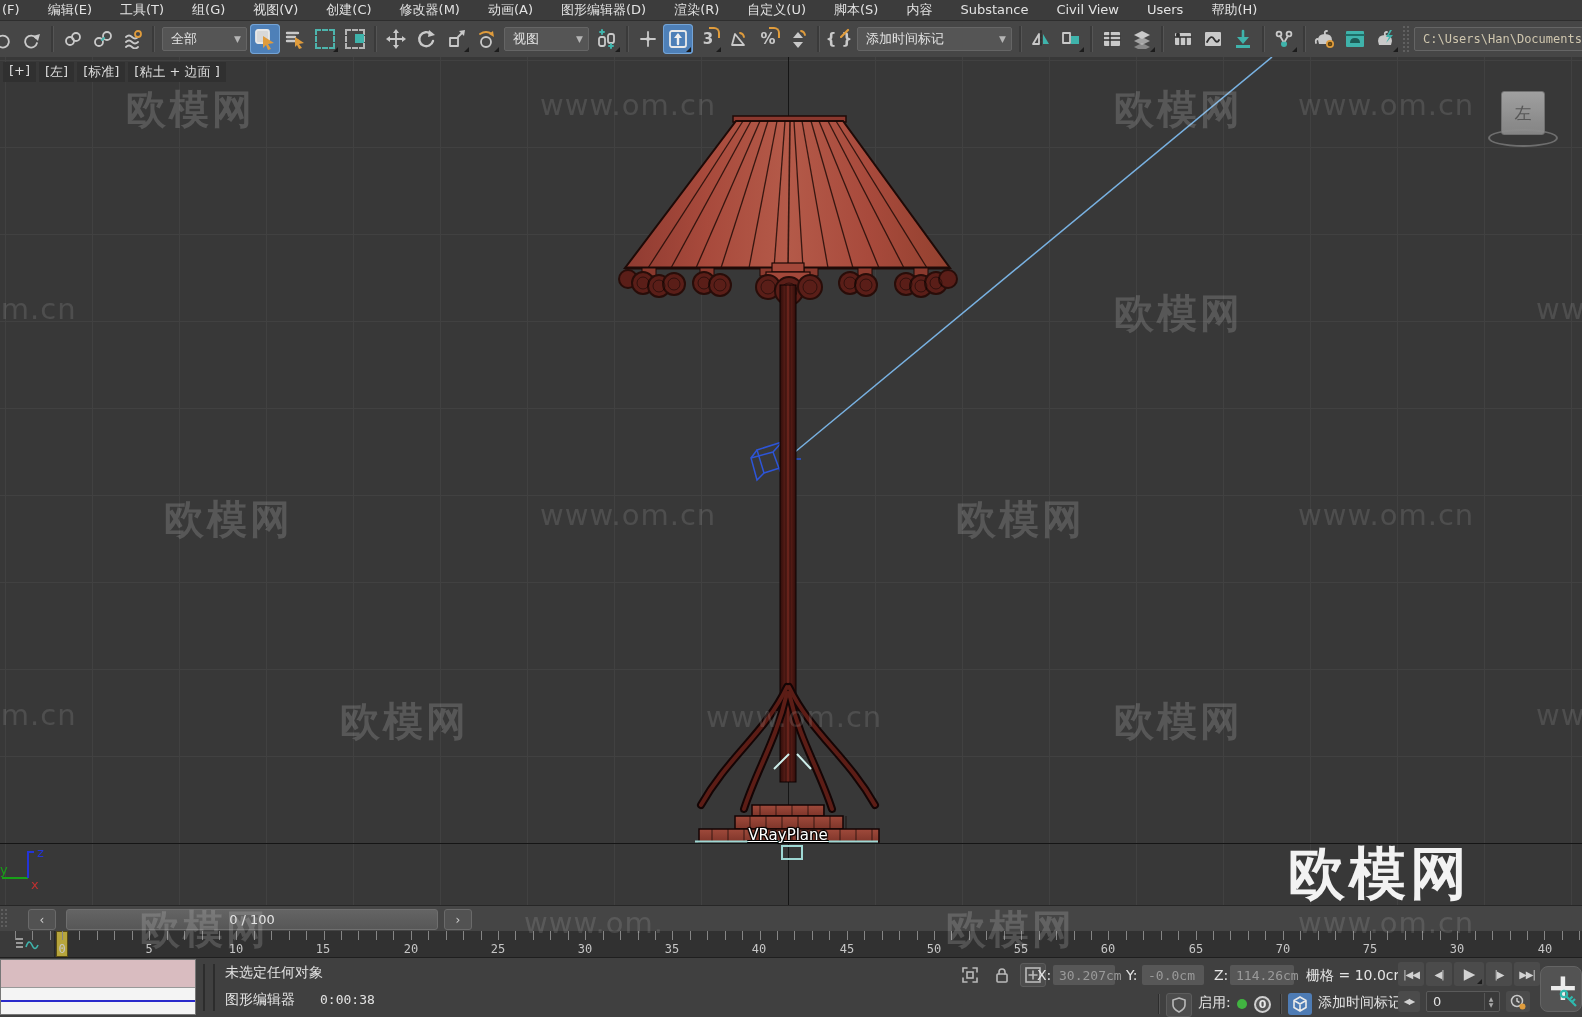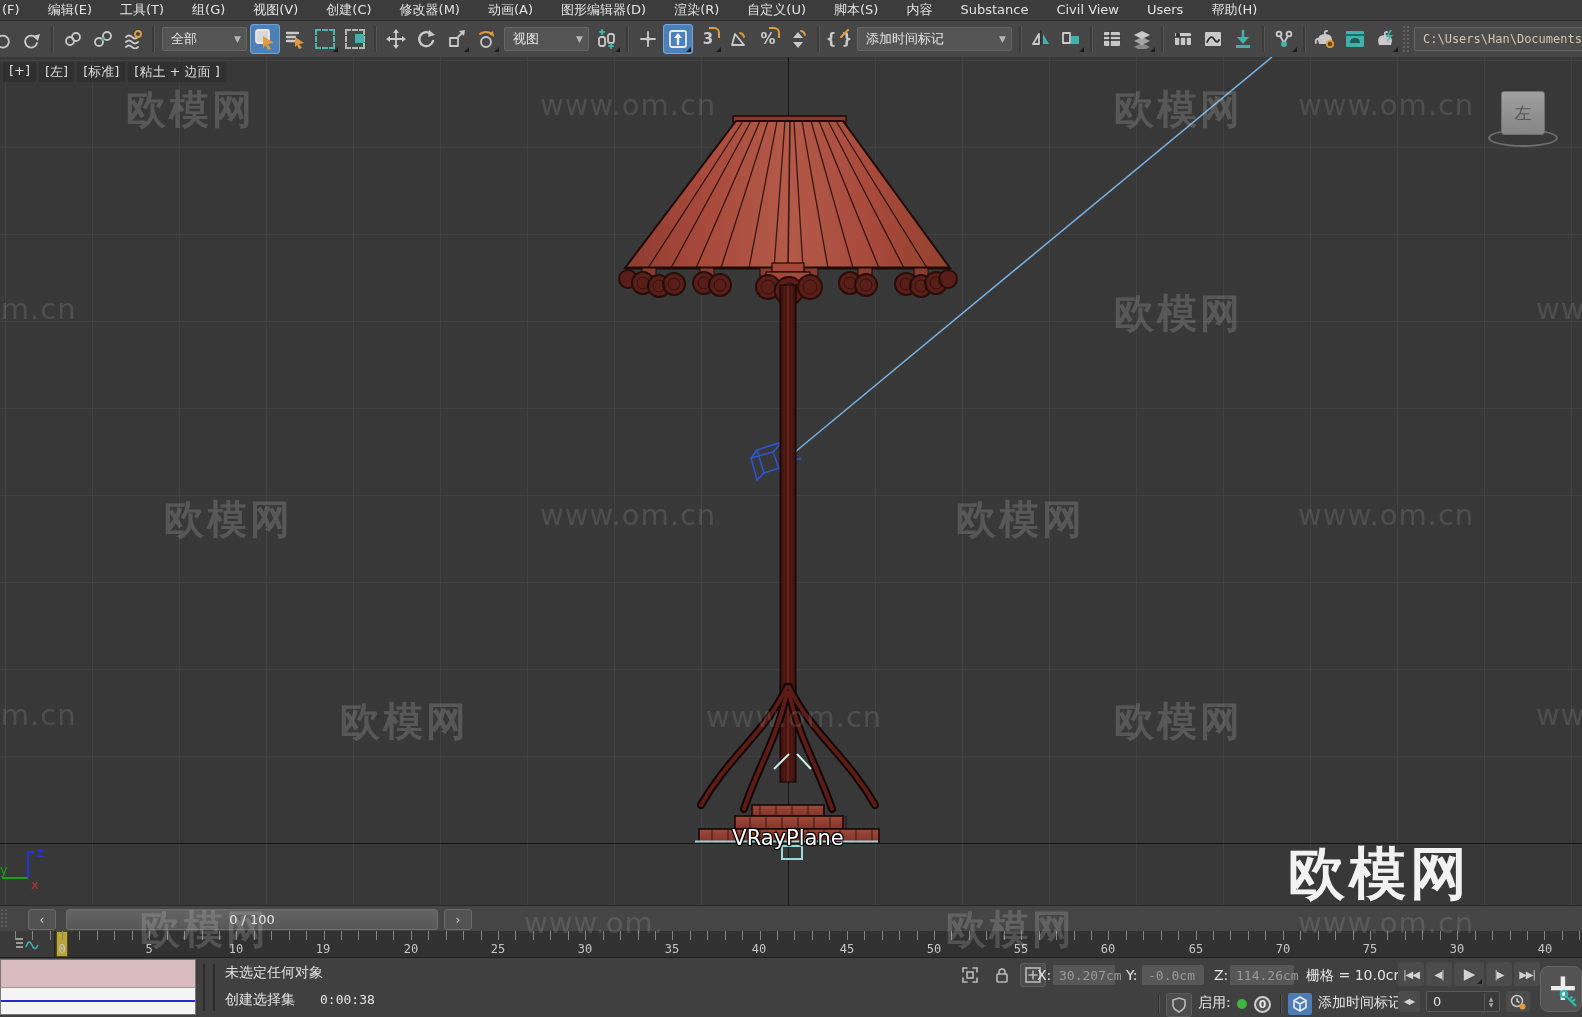--- a/index.html
+++ b/index.html
@@ -44,22 +44,22 @@
   .axis-v{position:absolute;left:788px;top:0;bottom:0;width:1px;background:#151515;}
   .axis-h{position:absolute;top:786px;left:0;right:0;height:1px;background:#151515;}
   .scene{position:absolute;left:0;top:0;}
   .vp-labels{position:absolute;top:5px;left:3px;display:flex;gap:3px;font-size:13px;}
   .chip{background:#303030;color:#dcdcdc;padding:1px 6px;white-space:nowrap;}
   .viewcube{position:absolute;left:1492px;top:32px;width:60px;height:60px;}
   .vc-face{position:absolute;left:9px;top:2px;width:42px;height:42px;border:1px solid #767676;border-radius:3px;
            background:linear-gradient(#a9a9a9,#8b8b8b);display:flex;align-items:center;justify-content:center;
            color:#5a5a5a;font-size:17px;opacity:.92;}
   .vc-ring{position:absolute;left:-4px;top:40px;width:66px;height:14px;border:2px solid #9a9a9a;border-radius:50%;opacity:.55;}
-  .obj-label{position:absolute;left:788px;top:769px;transform:translateX(-50%);font-size:21px;color:#fff;
-             text-shadow:1px 1px 1px #000,-1px -1px 1px #000,1px -1px 1px #000,-1px 1px 1px #000;}
+  .obj-label{position:absolute;left:788px;top:769px;transform:translateX(-50%);font-size:15px;color:#fff;
+             text-shadow:1px 1px 1px #000,-1px -1px 1px #000,1px -1px 1px #000,-1px 1px 1px #000;text-decoration:underline;}
   
   .wm-layer{position:absolute;inset:0;pointer-events:none;z-index:40;}
   .wm{position:absolute;white-space:nowrap;}
   .wm-lg{font-size:40px;font-weight:bold;color:rgba(214,214,214,0.20);letter-spacing:3px;}
   .wm-md{font-size:29px;color:rgba(205,205,205,0.15);letter-spacing:1px;}
   .wm-logo{position:absolute;font-size:57px;font-weight:bold;color:rgba(250,250,250,0.96);letter-spacing:4px;}
   
   .timeslider{position:absolute;top:905px;left:0;right:0;height:25px;background:#454545;border-top:1px solid #272727;border-bottom:1px solid #252525;}
   .row-grip{position:absolute;left:0;top:2px;bottom:2px;width:8px;
             background:radial-gradient(circle,#5e5e5e 1px,transparent 1.3px);background-size:4px 4px;}
@@ -528,21 +528,21 @@
           <path d="M2 3 h7 M2 7 h7 M2 11 h7" stroke="#b9b9b9" stroke-width="1.6" fill="none"></path>
           <path d="M12 11 q3 -9 6 -2 t6 0" stroke="#3fb3ab" stroke-width="1.6" fill="none"></path>
         </svg>
     </div>
     <div class="frame-marker"></div>
     <div class="ruler">
       <div class="ruler-ticks"></div>
       <span class="ruler-num" style="left:62px;margin-left:-54px">0</span>
         <span class="ruler-num" style="left:149px;margin-left:-54px">5</span>
         <span class="ruler-num" style="left:236px;margin-left:-54px">10</span>
-        <span class="ruler-num" style="left:323px;margin-left:-54px">19</span>
+        <span class="ruler-num" style="left:323px;margin-left:-54px">15</span>
         <span class="ruler-num" style="left:411px;margin-left:-54px">20</span>
         <span class="ruler-num" style="left:498px;margin-left:-54px">25</span>
         <span class="ruler-num" style="left:585px;margin-left:-54px">30</span>
         <span class="ruler-num" style="left:672px;margin-left:-54px">35</span>
         <span class="ruler-num" style="left:759px;margin-left:-54px">40</span>
         <span class="ruler-num" style="left:847px;margin-left:-54px">45</span>
         <span class="ruler-num" style="left:934px;margin-left:-54px">50</span>
         <span class="ruler-num" style="left:1021px;margin-left:-54px">55</span>
         <span class="ruler-num" style="left:1108px;margin-left:-54px">60</span>
         <span class="ruler-num" style="left:1196px;margin-left:-54px">65</span>
@@ -556,21 +556,21 @@
   <div class="statusbar">
     <div class="listener">
       <div class="pink"></div>
       <div class="white">
           <i></i>
         </div>
     </div>
     <div class="sb-grip"></div>
 
     <div class="sb-text" style="left:225px;top:6px">未选定任何对象</div>
-    <div class="sb-text" style="left:225px;top:33px">创建选择集</div>
+    <div class="sb-text" style="left:225px;top:33px">图形编辑器</div>
     <div class="sb-text mono" style="left:320px;top:34px;font-size:13px">0:00:38</div>
 
     <div class="mini-btn" style="left:958px;top:6px">
       <svg width="18" height="18">
           <path d="M2 6 V2 H6 M12 2 H16 V6 M16 12 V16 H12 M6 16 H2 V12"></path>
           <rect x="6" y="6" width="6" height="6"></rect>
         </svg>
     </div>
     <div class="mini-btn" style="left:990px;top:6px">
       <svg width="18" height="18">

